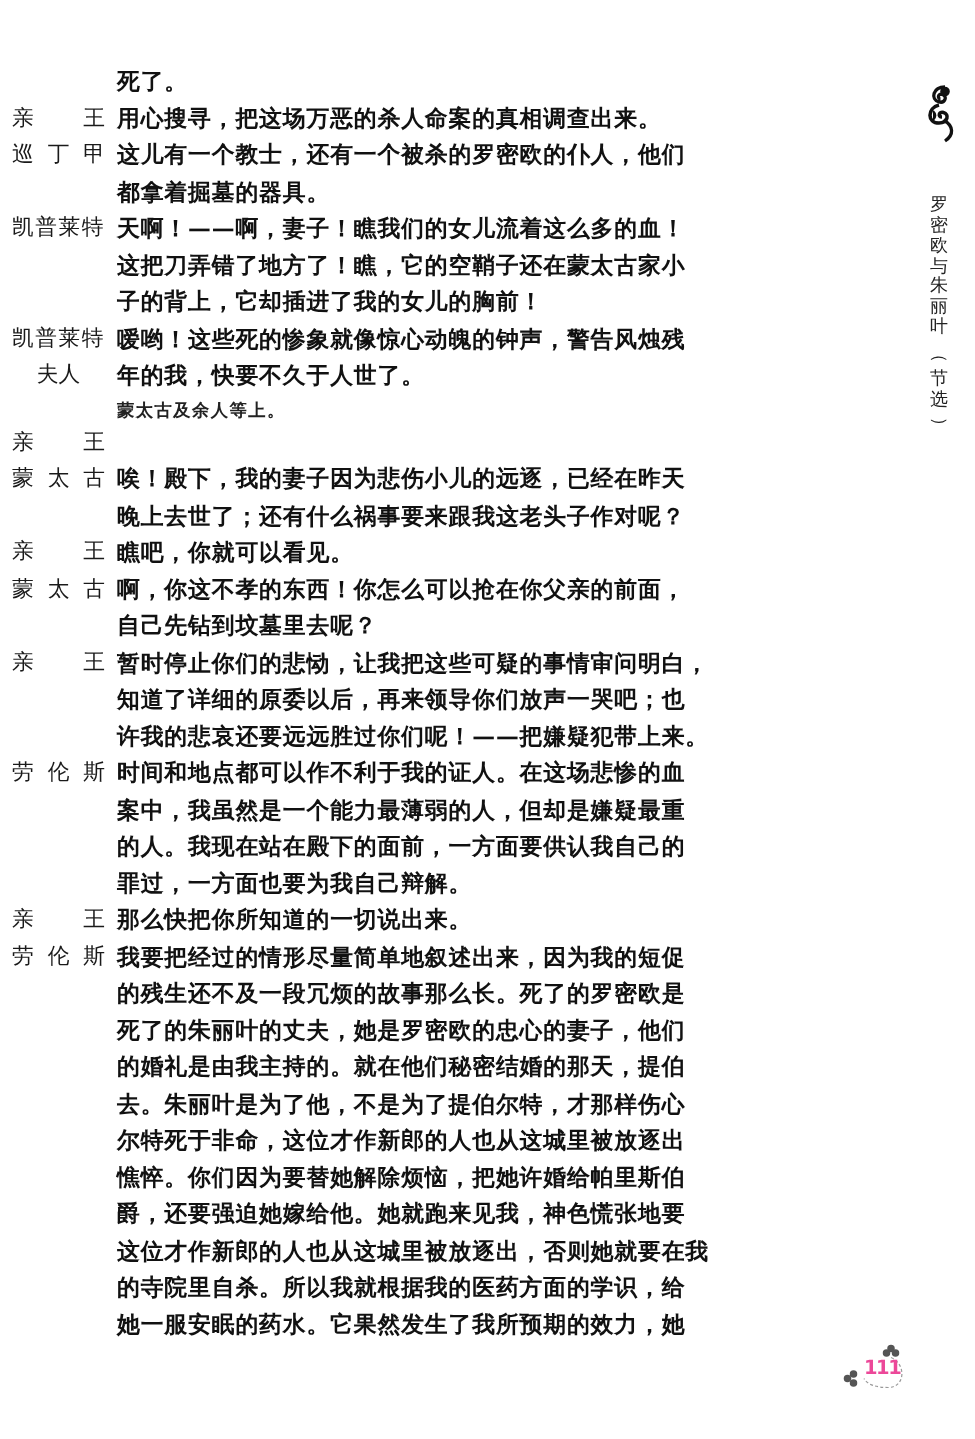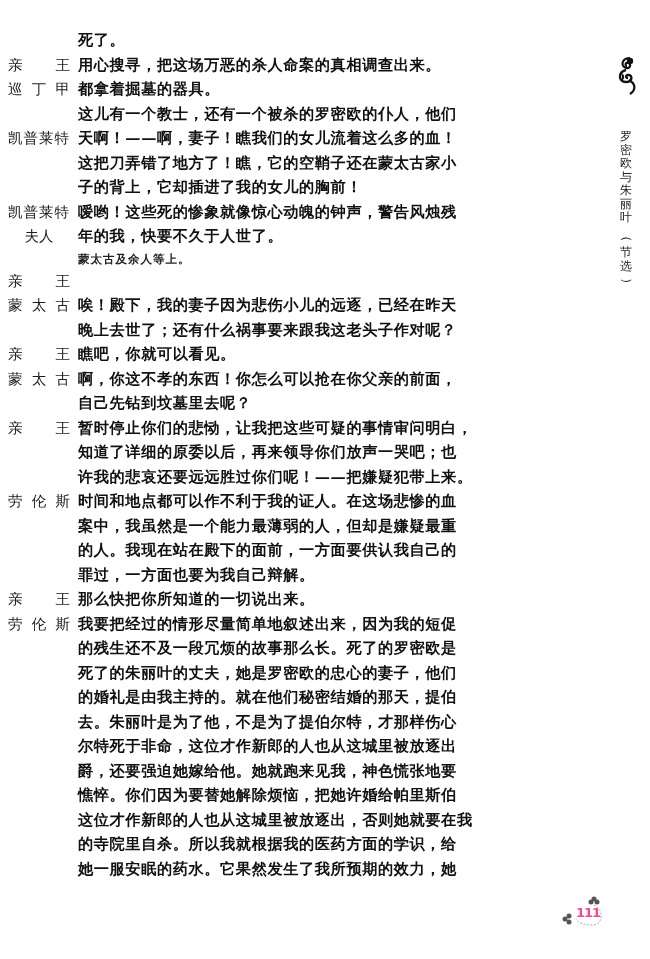--- a/index.html
+++ b/index.html
@@ -1,19 +1,19 @@
 <!DOCTYPE html>
 <html><head>
 <meta charset="utf-8">
 <style>
   html, body { margin: 0; padding: 0; background: #ffffff; }
   body { width: 650px; height: 959px; position: relative; overflow: hidden;
          font-family: "DejaVu Serif", "Liberation Serif", serif; color: #111; }
   .page { position: absolute; left: 0; top: 0; width: 650px; height: 959px; }
-  .script { position: absolute; left: 8px; top: 28px; width: 430px; }
+  .script { position: absolute; left: 8px; top: 42px; width: 430px; }
   .row { display: flex; align-items: flex-start; }
   .speaker { width: 70px; flex: 0 0 70px; font-size: 14.5px; line-height: 24.5px;
              letter-spacing: 0; color: #1a1a1a; }
   .speaker .sp-line { display: flex; justify-content: space-between; width: 62px; height: 24.5px; }
   .speaker .sp-line.center { justify-content: center; }
   .lines { flex: 1; font-size: 15.2px; line-height: 24.5px; letter-spacing: 0.6px;
            font-weight: 600; white-space: nowrap; }
   .line { height: 24.5px; }
   .stage { padding-left: 70px; font-size: 11.5px; line-height: 20px; height: 20px;
            font-weight: 700; letter-spacing: 1px; color: #222; }
@@ -51,22 +51,22 @@
       </div>
       <div class="row">
         <div class="speaker">
           <div class="sp-line">
             <span>巡</span>
             <span>丁</span>
             <span>甲</span>
           </div>
         </div>
         <div class="lines">
+          <div class="line">这儿有一个教士，还有一个被杀的罗密欧的仆人，他们</div>
           <div class="line">都拿着掘墓的器具。</div>
-          <div class="line">这儿有一个教士，还有一个被杀的罗密欧的仆人，他们</div>
         </div>
       </div>
       <div class="row">
         <div class="speaker">
           <div class="sp-line" style="letter-spacing: 1px;">
             <span>凯普莱特</span>
           </div>
         </div>
         <div class="lines">
           <div class="line">天啊！——啊，妻子！瞧我们的女儿流着这么多的血！</div>
@@ -181,22 +181,22 @@
             <span>斯</span>
           </div>
         </div>
         <div class="lines">
           <div class="line">我要把经过的情形尽量简单地叙述出来，因为我的短促</div>
           <div class="line">的残生还不及一段冗烦的故事那么长。死了的罗密欧是</div>
           <div class="line">死了的朱丽叶的丈夫，她是罗密欧的忠心的妻子，他们</div>
           <div class="line">的婚礼是由我主持的。就在他们秘密结婚的那天，提伯</div>
           <div class="line">去。朱丽叶是为了他，不是为了提伯尔特，才那样伤心</div>
           <div class="line">尔特死于非命，这位才作新郎的人也从这城里被放逐出</div>
+          <div class="line">憔悴。你们因为要替她解除烦恼，把她许婚给帕里斯伯</div>
           <div class="line">爵，还要强迫她嫁给他。她就跑来见我，神色慌张地要</div>
-          <div class="line">憔悴。你们因为要替她解除烦恼，把她许婚给帕里斯伯</div>
           <div class="line">这位才作新郎的人也从这城里被放逐出，否则她就要在我</div>
           <div class="line">的寺院里自杀。所以我就根据我的医药方面的学识，给</div>
           <div class="line">她一服安眠的药水。它果然发生了我所预期的效力，她</div>
         </div>
       </div>
     </div>
 
   <div class="side">
     <svg class="ornament" viewBox="0 0 24 40">
       <path d="M14 2 C6 2 4 10 10 12 C14 13 16 8 12 7 C9 6 9 10 11 10" fill="none" stroke="#111" stroke-width="2.2"></path>

